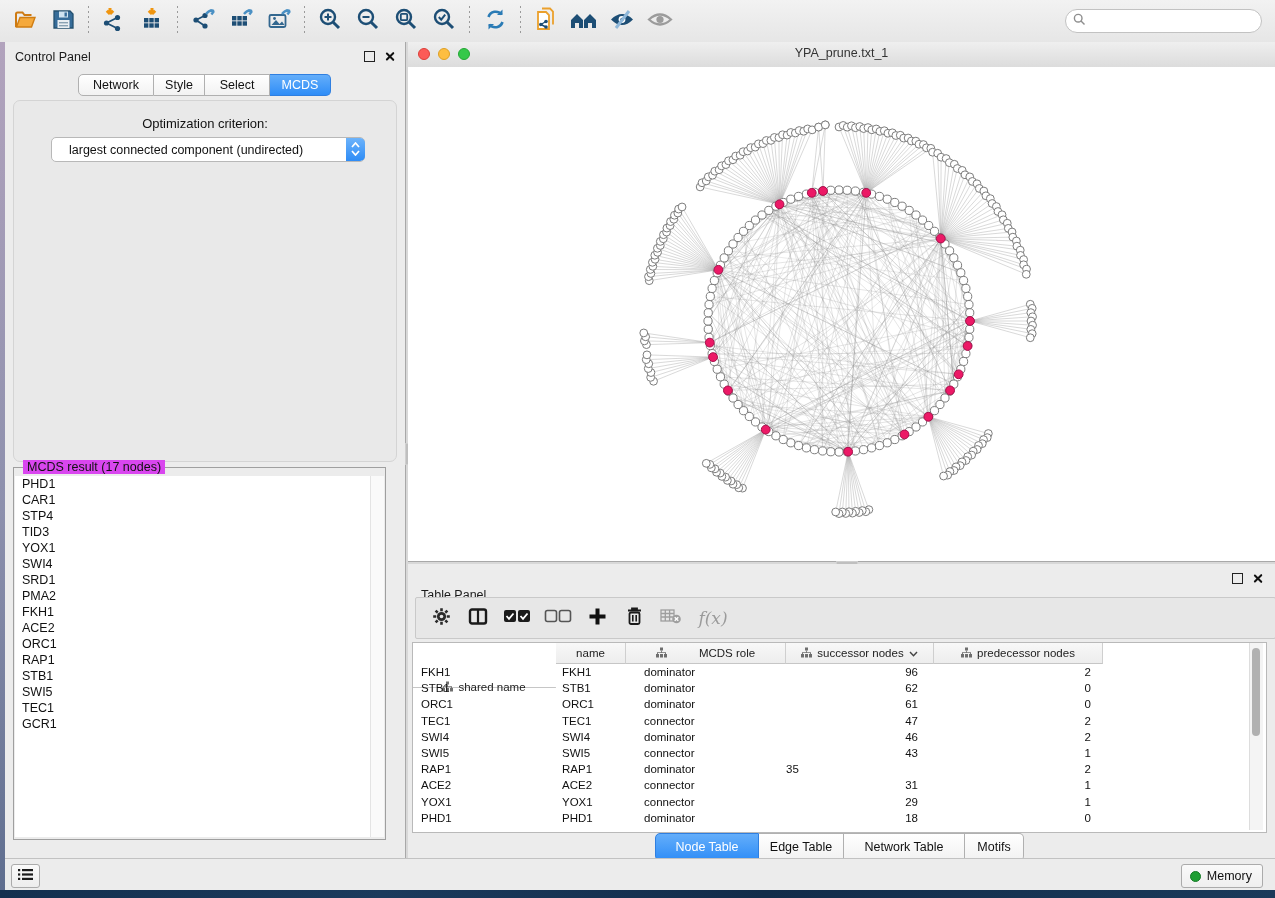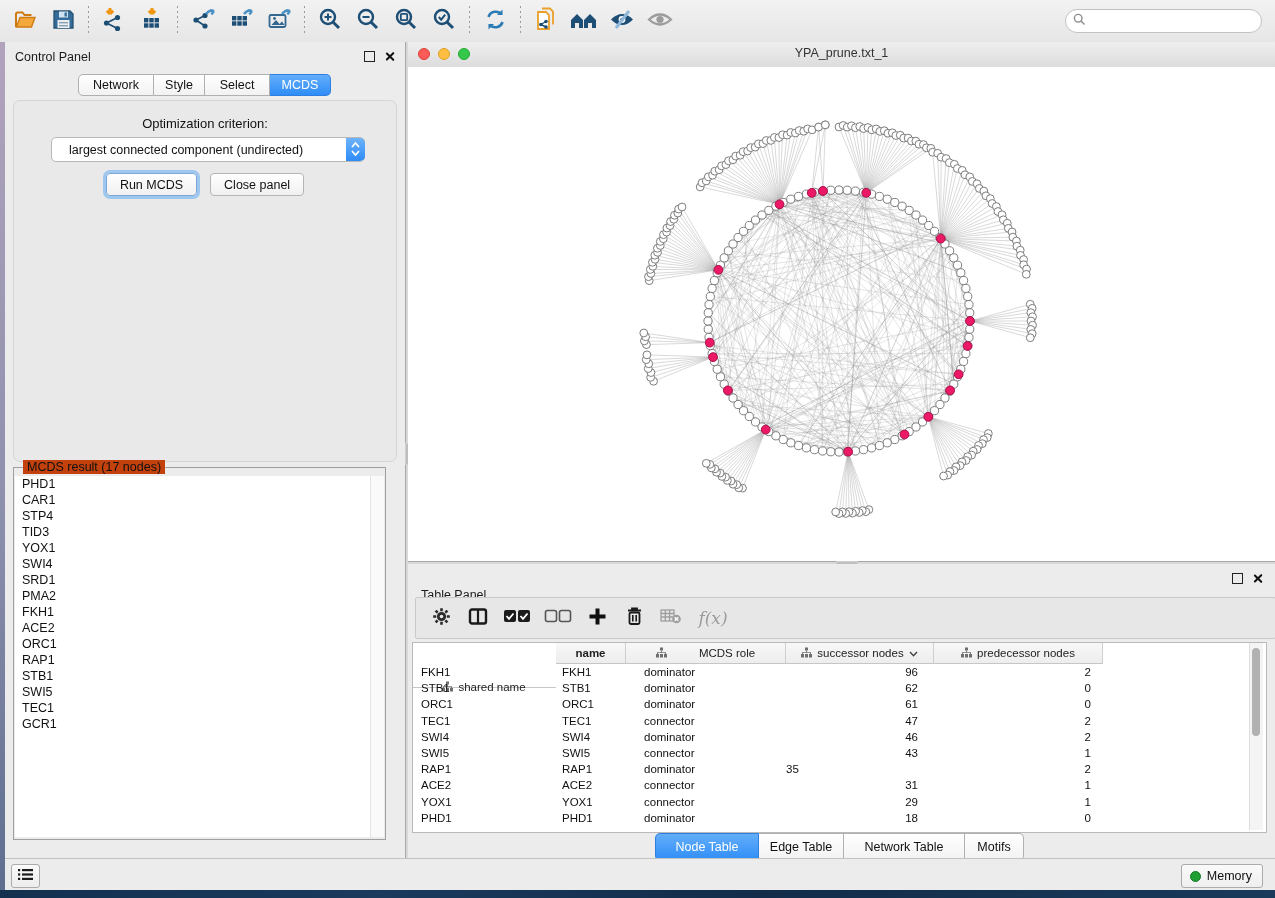--- a/index.html
+++ b/index.html
@@ -43,21 +43,21 @@
   .dropdown .dtext{flex:1;font-size:12.5px;color:#111;padding-left:9px;white-space:nowrap;margin-left:8px;}
   .stepper{width:19px;height:23px;margin:-1px -1px 0 0;border-radius:0 5px 5px 0;
            background:linear-gradient(#6cb3fb,#2e8cf6);display:flex;flex-direction:column;
            align-items:center;justify-content:center;gap:2px;}
   .stepper svg{display:block;}
   .btnrow{position:absolute;left:0;top:72px;width:100%;display:flex;justify-content:center;gap:13px;}
   .pushbtn{height:21px;padding:0 13px;background:linear-gradient(#fff,#f0f0f0);border:1px solid #b5b5b5;
            border-radius:4px;font-size:12.5px;color:#111;display:flex;align-items:center;}
   .pushbtn.focused{box-shadow:0 0 0 3px #9ec7f0;border-color:#7aa9d8;}
   .groupbox{position:absolute;left:8px;top:425px;width:371px;height:371px;border:1px solid #9f9f9f;}
-  .groupbox .legend{position:absolute;left:9px;top:-8px;background:#c2410c;padding:0 4px;font-size:12.5px;color:#111;}
+  .groupbox .legend{position:absolute;left:9px;top:-8px;background:#d946ef;padding:0 4px;font-size:12.5px;color:#111;}
   .mcds-list{position:absolute;left:1px;top:8px;width:355px;height:361px;background:#fff;overflow:hidden;
              font-size:12.5px;color:#111;}
   .mcds-list .li{height:16px;line-height:16px;padding-left:7px;}
   .list-scroll{position:absolute;right:1px;top:8px;width:13px;height:361px;background:#fafafa;border-left:1px solid #e4e4e4;}
   
   .vsplit{position:absolute;left:405px;top:42px;width:3px;height:816px;background:#d8d8d8;
           border-left:1px solid #a8a8a8;border-right:1px solid #bdbdbd;}
   .vsplit .grip{position:absolute;left:-1px;top:401px;width:3px;height:20px;background:#bfbfbf;border:1px solid #cfcfcf;}
   .hsplit{position:absolute;left:408px;top:561px;width:867px;height:3px;background:#d8d8d8;
           border-top:1px solid #a8a8a8;border-bottom:1px solid #bdbdbd;}
@@ -266,24 +266,20 @@
       <div class="dropdown">
         <span class="dtext">largest connected component (undirected)</span>
         <span class="stepper">
           <svg width="9" height="6" viewBox="0 0 9 6">
               <path d="M1 5 L4.5 1 L8 5" fill="none" stroke="#fff" stroke-width="1.7"></path>
             </svg>
           <svg width="9" height="6" viewBox="0 0 9 6">
               <path d="M1 1 L4.5 5 L8 1" fill="none" stroke="#fff" stroke-width="1.7"></path>
             </svg>
         </span>
-      </div>
-      <div class="btnrow">
-        <div class="pushbtn focused">Run MCDS</div>
-        <div class="pushbtn">Close panel</div>
       </div>
     </div>
     <div class="groupbox">
       <div class="legend">MCDS result (17 nodes)</div>
       <div class="mcds-list">
           <div class="li">PHD1</div>
           <div class="li">CAR1</div>
           <div class="li">STP4</div>
           <div class="li">TID3</div>
           <div class="li">YOX1</div>
@@ -1189,21 +1185,21 @@
                 <g fill="#6e6e6e">
                   <rect x="4" y="0.5" width="3" height="3"></rect>
                   <rect x="0" y="7" width="3" height="3.5"></rect>
                   <rect x="4" y="7" width="3" height="3.5"></rect>
                   <rect x="8" y="7" width="3" height="3.5"></rect>
                   <path d="M5.2 3.5 h.8 v2 h-.8z M1 5.2 h9 v.9 h-9z M1 5.2 h.9 v2 h-.9z M9.1 5.2 h.9 v2 h-.9z"></path>
                 </g>
               </svg></span>
             <span>shared name</span>
           </div>
-          <div class="th" style="width: 70px; font-weight: bold;">
+          <div class="th" style="width: 70px;">
             <span>name</span>
           </div>
           <div class="th" style="width: 160px; gap: 32px;">
             <span><svg width="11" height="11" viewBox="0 0 11 11">
                 <g fill="#6e6e6e">
                   <rect x="4" y="0.5" width="3" height="3"></rect>
                   <rect x="0" y="7" width="3" height="3.5"></rect>
                   <rect x="4" y="7" width="3" height="3.5"></rect>
                   <rect x="8" y="7" width="3" height="3.5"></rect>
                   <path d="M5.2 3.5 h.8 v2 h-.8z M1 5.2 h9 v.9 h-9z M1 5.2 h.9 v2 h-.9z M9.1 5.2 h.9 v2 h-.9z"></path>

